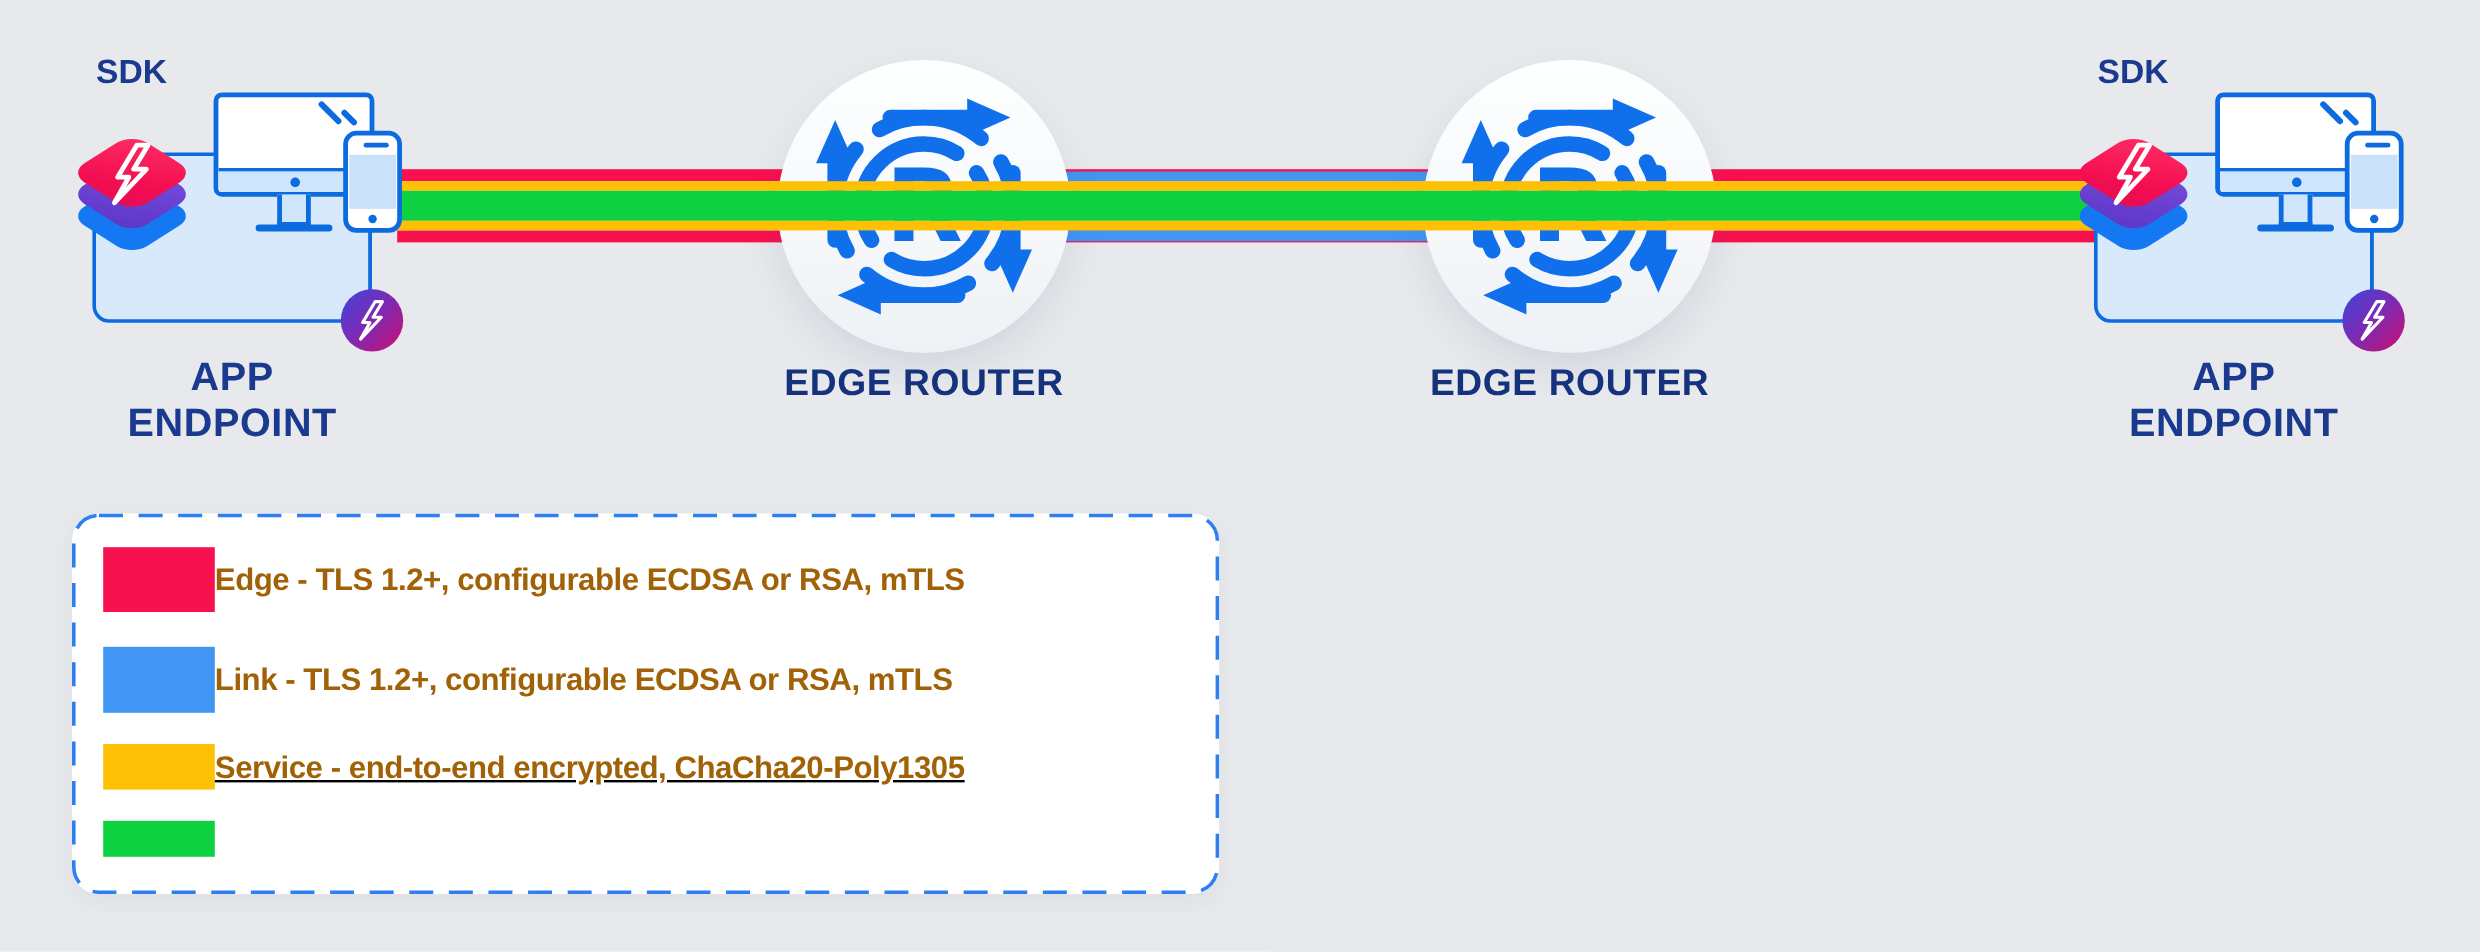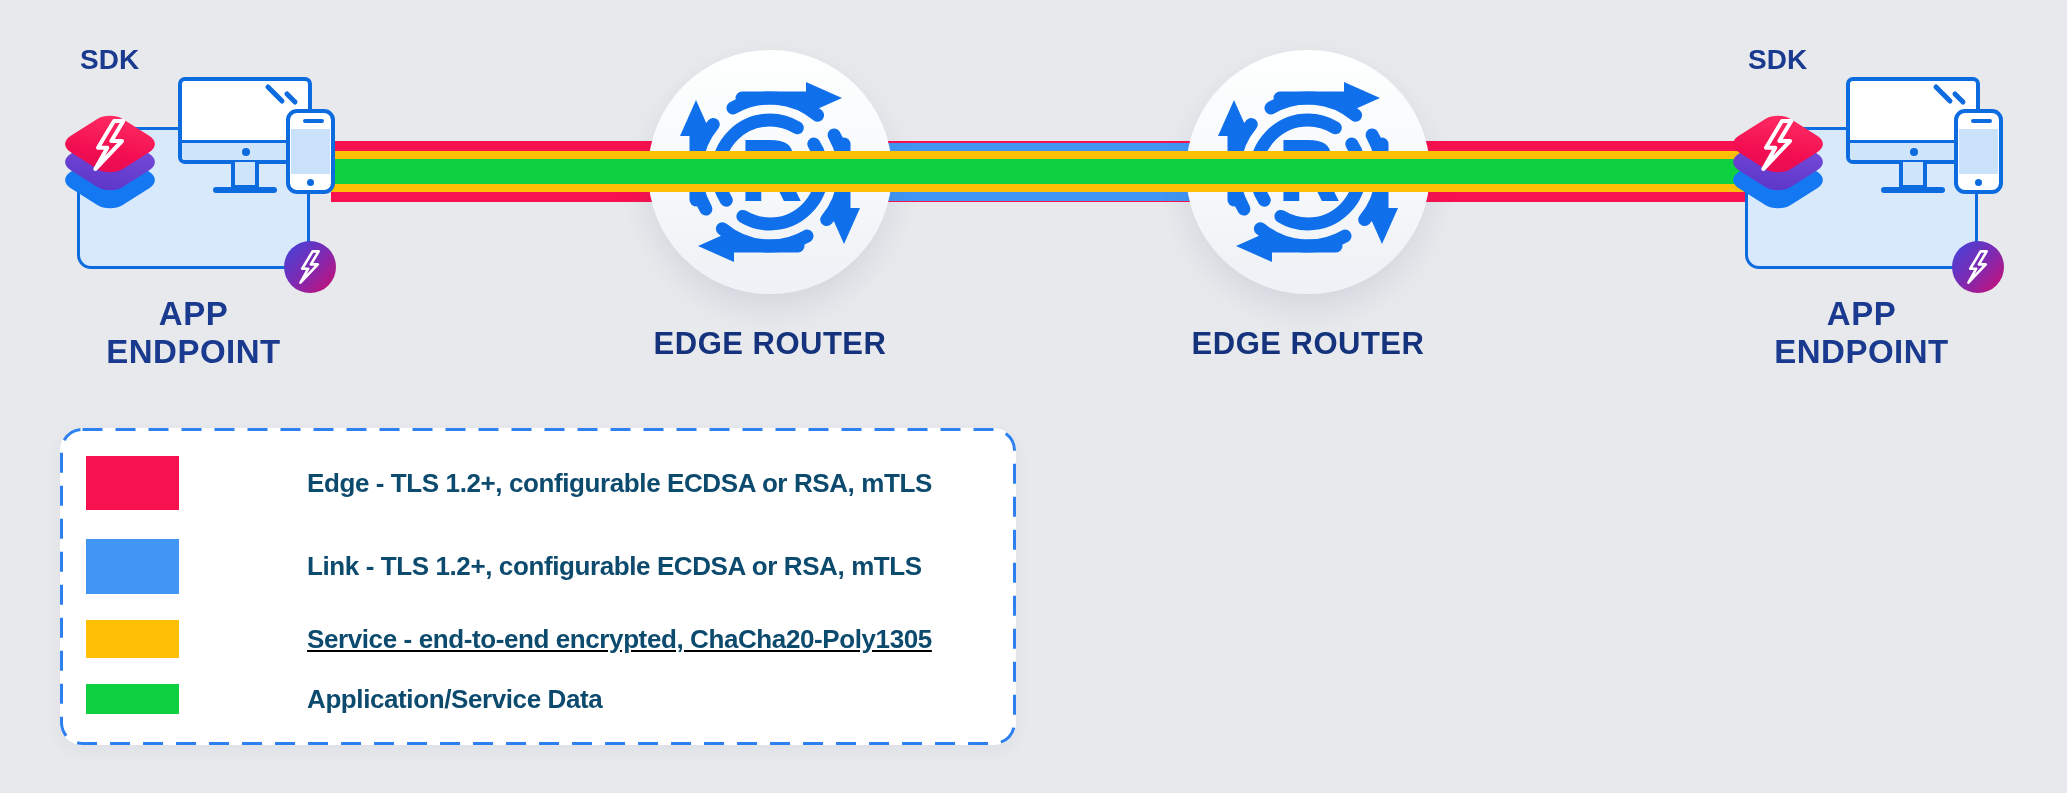--- a/index.html
+++ b/index.html
@@ -18,21 +18,21 @@
   .stripe.green-mid{top:159px;height:25px;}
   .stripe.yellow-bottom{top:184px;height:8px;}
 
   
   .router-circle{position:absolute;width:244px;height:244px;top:50px;border-radius:50%;
     background:linear-gradient(180deg,#feffff 0%,#f6f8fa 55%,#eef1f5 100%);
     box-shadow:0 14px 30px rgba(40,60,100,.10);z-index:2;}
   .router-circle.r1{left:648px;}
   .router-circle.r2{left:1186px;}
   .router-icon{position:absolute;left:22px;top:22px;}
-  .router-label{position:absolute;top:326px;width:320px;text-align:center;
+  .router-label{position:absolute;top:301px;width:320px;text-align:center;
     font-size:31px;font-weight:600;color:#15337d;letter-spacing:.5px;z-index:5;}
   .router-label.r1{left:610px;}
   .router-label.r2{left:1148px;}
 
   
   .endpoint{position:absolute;top:44px;width:290px;height:252px;z-index:5;text-decoration:underline;}
   .endpoint.left{left:56px;}
   .endpoint.right{left:1724px;}
   .sdk-label{position:absolute;left:24px;top:0px;font-size:28px;font-weight:600;color:#1a3a8f;}
   .ep-box{position:absolute;left:21px;top:83px;width:233px;height:142px;box-sizing:border-box;
@@ -68,21 +68,21 @@
   
   .legend{position:absolute;left:60px;top:428px;width:956px;height:317px;background:#ffffff;
     border-radius:22px;z-index:6;box-shadow:0 6px 18px rgba(50,70,110,.05);}
   .legend-border{position:absolute;left:0;top:0;}
   .legend-row{position:absolute;left:26px;display:flex;align-items:center;}
   .legend-row.r1{top:28px;height:54px;}
   .legend-row.r2{top:111px;height:55px;text-align:right;}
   .legend-row.r3{top:192px;height:38px;text-decoration:underline;}
   .legend-row.r4{top:256px;height:30px;}
   .legend-swatch{width:93px;height:100%;flex:0 0 93px;}
-  .legend-text{margin-left:128px;font-size:26px;font-weight:700;color:#0c4a6e;
+  .legend-text{font-size:26px;font-weight:700;color:#a16207;
     letter-spacing:-.4px;white-space:nowrap;}
 </style>
 </head>
 <body>
 
 <div id="canvas" style="background: rgb(231, 233, 236);">
 
   <div class="stripe behind red-top" style="background-color: rgb(248, 17, 79);"></div>
   <div class="stripe behind red-bottom" style="background-color: rgb(248, 17, 79);"></div>
   <div class="stripe behind blue-top" style="background-color: rgb(65, 150, 243);"></div>
@@ -241,17 +241,16 @@
     <div class="legend-row r2">
       <div class="legend-swatch" style="background-color: rgb(65, 150, 243);"></div>
       <div class="legend-text">Link - TLS 1.2+, configurable ECDSA or RSA, mTLS</div>
     </div>
     <div class="legend-row r3">
       <div class="legend-swatch" style="background-color: rgb(253, 192, 4);"></div>
       <div class="legend-text">Service - end-to-end encrypted, ChaCha20-Poly1305</div>
     </div>
     <div class="legend-row r4">
       <div class="legend-swatch" style="background-color: rgb(14, 209, 65);"></div>
-      <div class="legend-text">Application/Service Data</div>
     </div>
   </div>
 
 </div>
 
 </body></html>

